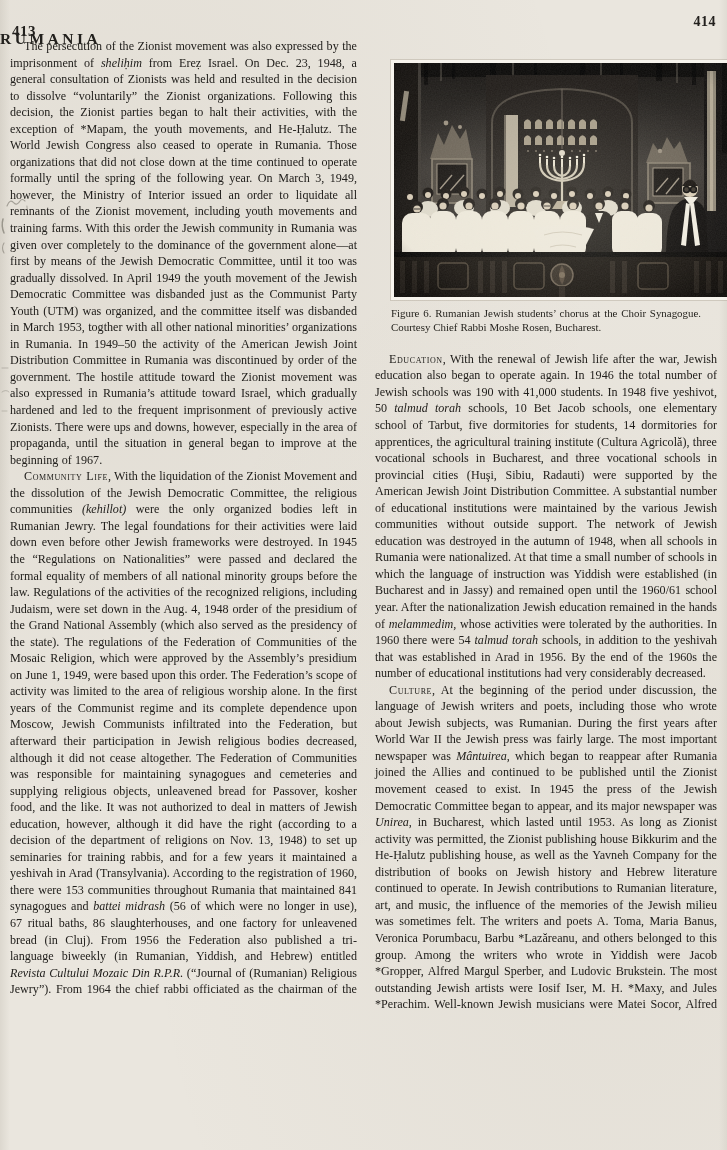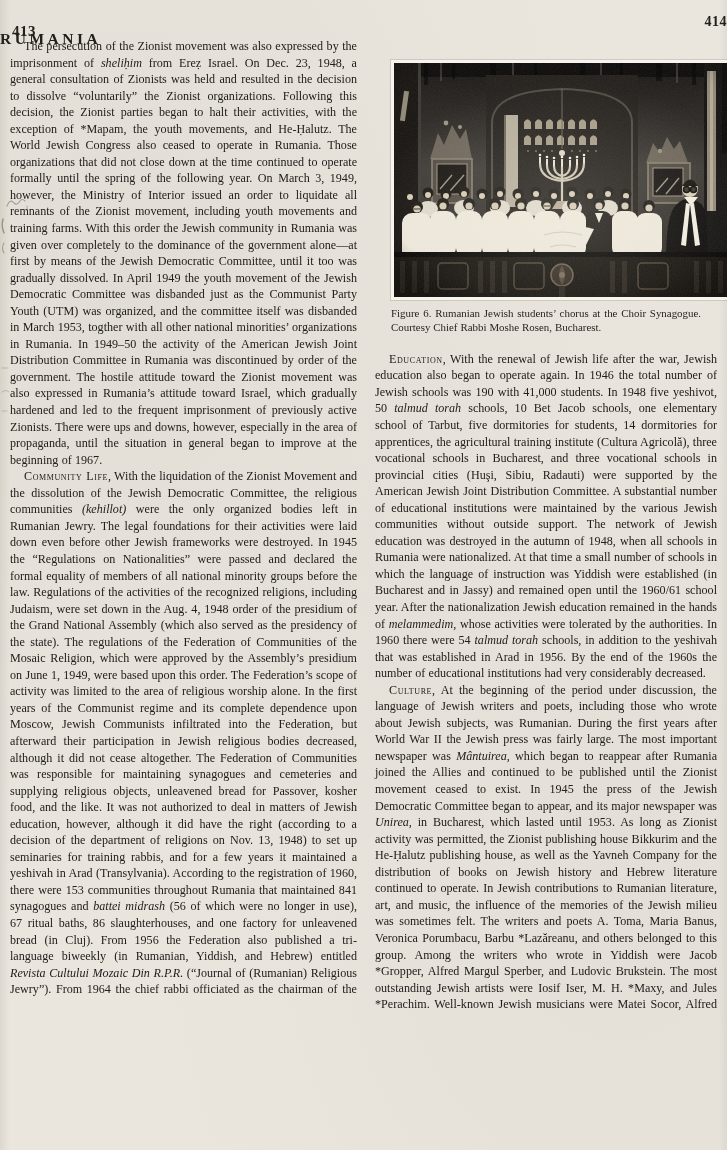--- a/index.html
+++ b/index.html
@@ -11,21 +11,21 @@
       radial-gradient(ellipse at 85% 75%, rgba(120,108,86,.06), transparent 55%),
       linear-gradient(90deg, rgba(95,88,70,.10), rgba(95,88,70,0) 10px),
       linear-gradient(270deg, rgba(95,88,70,.07), rgba(95,88,70,0) 8px),
       #eae6de;
     font-family:"Liberation Serif","DejaVu Serif",serif;
     color:#22201d;
   }
   .runninghead{position:absolute;top:10px;left:0;right:0;height:26px;}
   .pn{font-size:15px;font-weight:bold;letter-spacing:.5px;}
   .pn.left{position:absolute;left:12px;top:13px;text-align:center;}
-  .pn.right{position:absolute;right:0;top:4px;font-size:14px;}
+  .pn.right{position:absolute;right:11px;top:4px;font-size:14px;}
   .htitle{position:absolute;left:0;right:0;top:20px;
     font-size:15.5px;letter-spacing:3.5px;font-weight:bold;}
   .col{position:absolute;font-size:12.1px;line-height:16.55px;text-align:justify;
     word-spacing:.02em;}
   .colL{left:10px;top:38px;width:347px;}
   .colR{left:375px;top:44px;width:342px;}
   .para{margin:0;}
   .para.indent{text-indent:14px;}
   .para.cont{text-align-last:justify;}
   .i{font-style:italic;}

